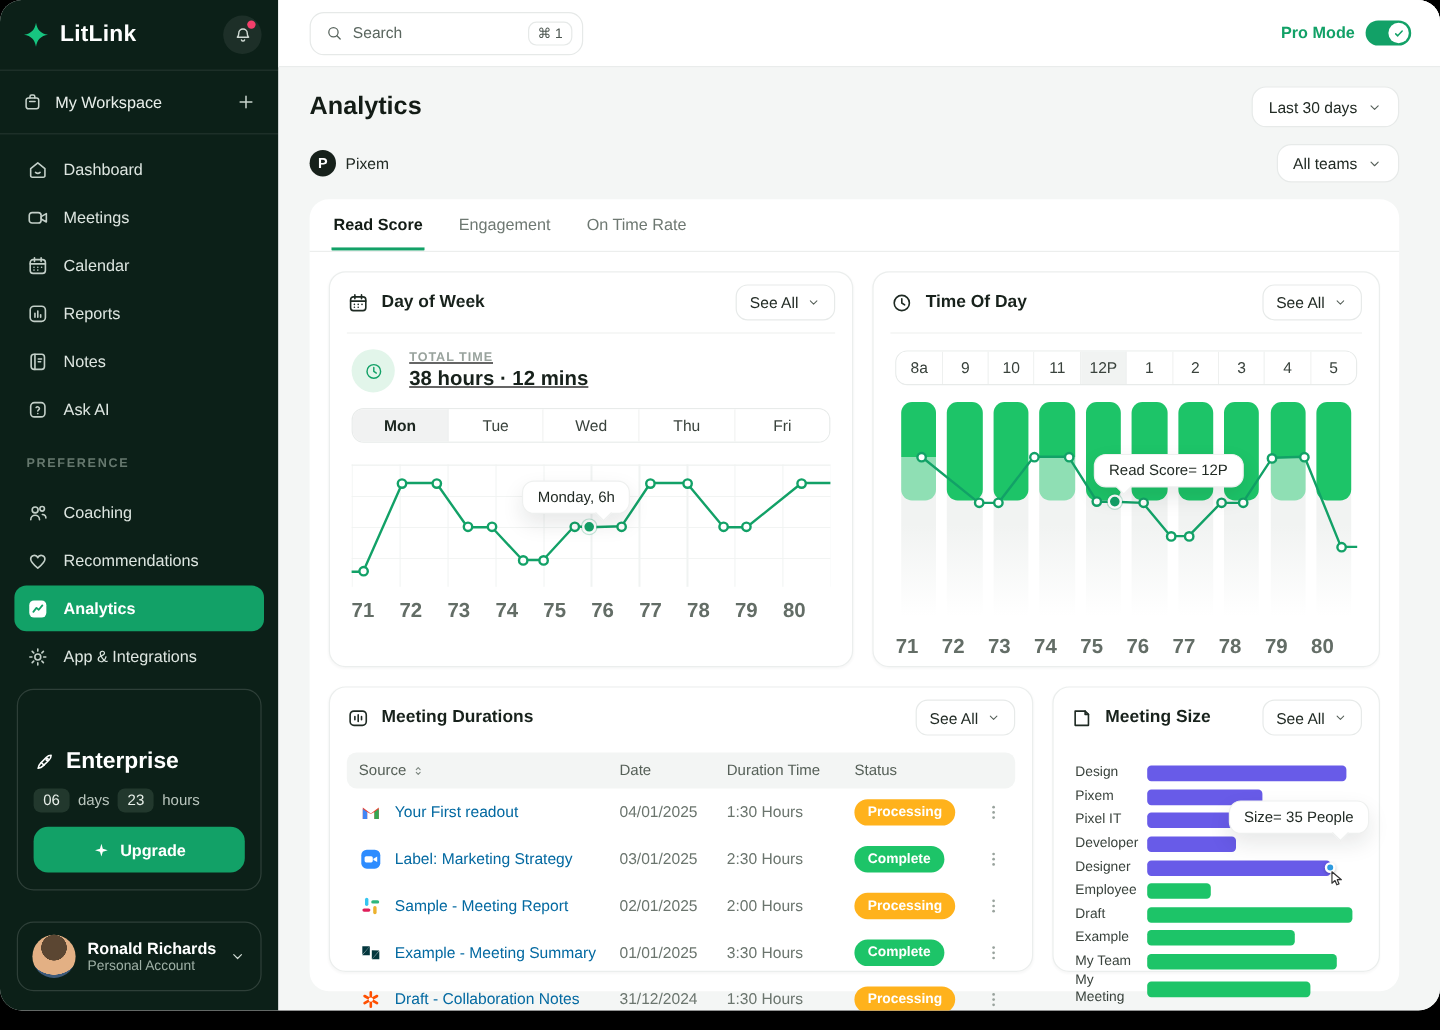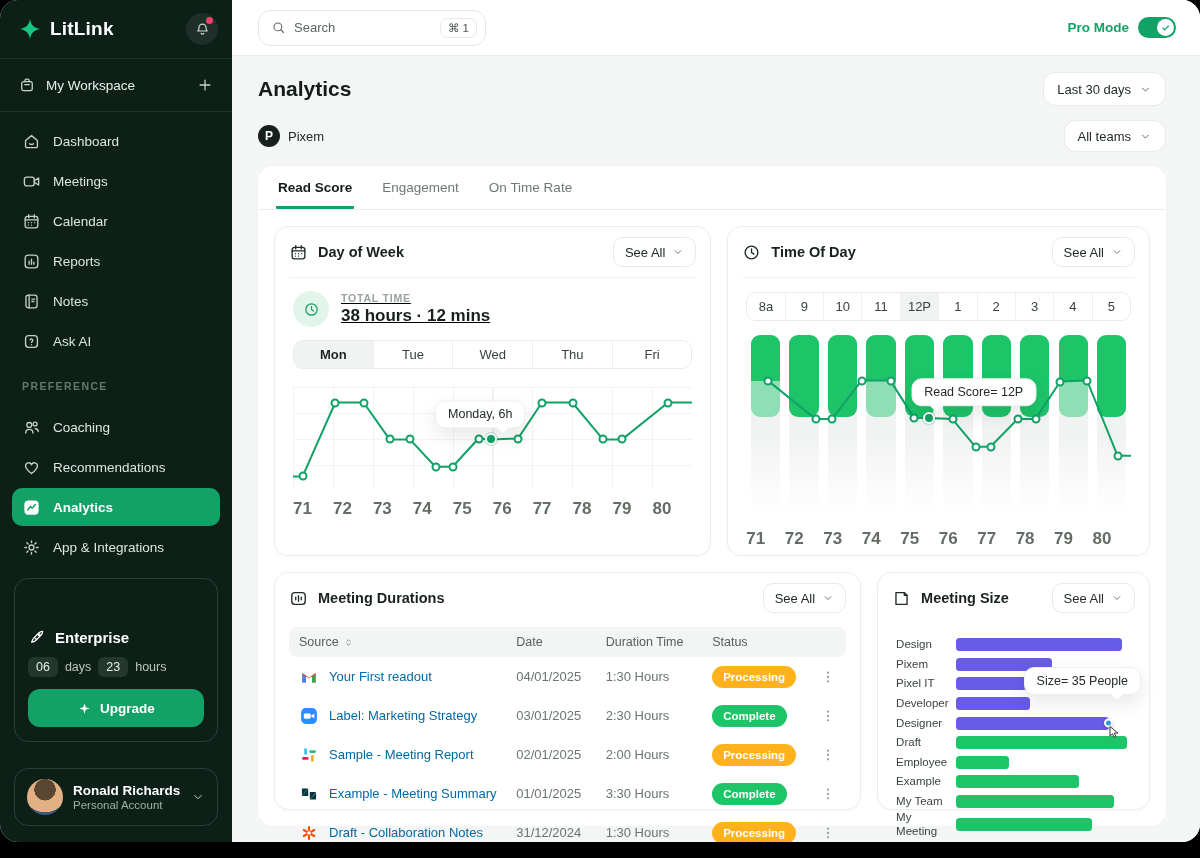--- a/index.html
+++ b/index.html
@@ -19,21 +19,21 @@
   .workspace { height:52px; display:flex; align-items:center; gap:10px; padding:0 18px; font-size:13.5px; color:#e9efeb; }
   .workspace .ic { width:18px; height:18px; color:#c8d3cc; }
   .ws-plus { margin-left:auto; width:20px; height:20px; color:#cdd7d1; }
   .nav { padding:10px 12px 4px; display:flex; flex-direction:column; gap:2px; }
   .nav-item { display:flex; align-items:center; gap:12px; height:38px; padding:0 10px; border-radius:10px; cursor:pointer; font-size:13.5px; color:#dde5e0; }
   .nav-item .ic { width:19px; height:19px; color:#c3cfc8; flex:none; }
   .nav-item.active { background:#12a167; color:#fff; font-weight:bold; }
   .nav-item.active .ic { color:#fff; }
   .pref-label { font-size:10.5px; letter-spacing:1.4px; color:#66786e; padding:16px 22px 6px; font-weight:bold; }
   .ent-card { margin:auto 14px 0; border:1px solid rgba(255,255,255,.14); border-radius:14px; padding:13px 13px 14px; }
-  .ent-head { display:flex; align-items:center; gap:9px; font-size:15px; font-weight:bold; color:#fff;margin-top:36px; }
+  .ent-head { display:flex; align-items:center; gap:9px; font-size:19px; font-weight:bold; color:#fff;margin-top:36px; }
   .ent-head .ic { width:18px; height:18px; color:#fff; }
   .ent-count { display:flex; align-items:center; gap:7px; margin:11px 0 12px; font-size:12.5px; color:#b9c5bd; }
   .ent-badge { background:#22382d; border-radius:6px; padding:3px 8px; color:#e8efe9; font-size:12.5px; }
   .upgrade-btn { width:100%; height:38px; border:none; border-radius:12px; background:#12a167; color:#fff; font-size:13.5px; font-weight:bold; font-family:inherit; display:flex; align-items:center; justify-content:center; gap:8px; cursor:pointer; }
   .upgrade-btn .ic { width:15px; height:15px; }
   .profile { margin:26px 14px 16px; border:1px solid rgba(255,255,255,.14); border-radius:14px; padding:10px 12px; display:flex; align-items:center; gap:10px; cursor:pointer; }
   .avatar { width:36px; height:36px; border-radius:50%; background:radial-gradient(circle at 50% 30%, #5b4632 0 34%, #e3b084 35% 72%, #3d5a7a 73%); flex:none; }
   .prof-name { font-size:13.5px; font-weight:bold; color:#fff; line-height:1.25; }
   .prof-type { font-size:11.5px; color:#9fb0a6; }
   .prof-chev { margin-left:auto; width:14px; height:14px; color:#cfd9d3; }
@@ -783,29 +783,29 @@
                           <span class="ms-dot"></span>
                           <span class="ic ms-cursor">
                             <svg viewBox="0 0 24 24">
                               <path d="M7 3.5v13.5l3.6-3.2 2.1 5 2.6-1.1-2.1-4.9h4.9Z" fill="#fff" stroke="#333" stroke-width="1.4" stroke-linejoin="round"></path>
                             </svg>
                           </span>
                         </div>
                       </div>
                     </div>
                     <div class="ms-row">
+                      <div class="ms-label">Employee</div>
+                      <div class="ms-track">
+                        <div class="ms-bar" style="width: 30%; background: rgb(29, 196, 104);"></div>
+                      </div>
+                    </div>
+                    <div class="ms-row">
                       <div class="ms-label">Draft</div>
                       <div class="ms-track">
                         <div class="ms-bar" style="width: 97.5%; background: rgb(29, 196, 104);"></div>
-                      </div>
-                    </div>
-                    <div class="ms-row">
-                      <div class="ms-label">Employee</div>
-                      <div class="ms-track">
-                        <div class="ms-bar" style="width: 30%; background: rgb(29, 196, 104);"></div>
                       </div>
                     </div>
                     <div class="ms-row">
                       <div class="ms-label">Example</div>
                       <div class="ms-track">
                         <div class="ms-bar" style="width: 70%; background: rgb(29, 196, 104);"></div>
                       </div>
                     </div>
                     <div class="ms-row">
                       <div class="ms-label">My Team</div>

